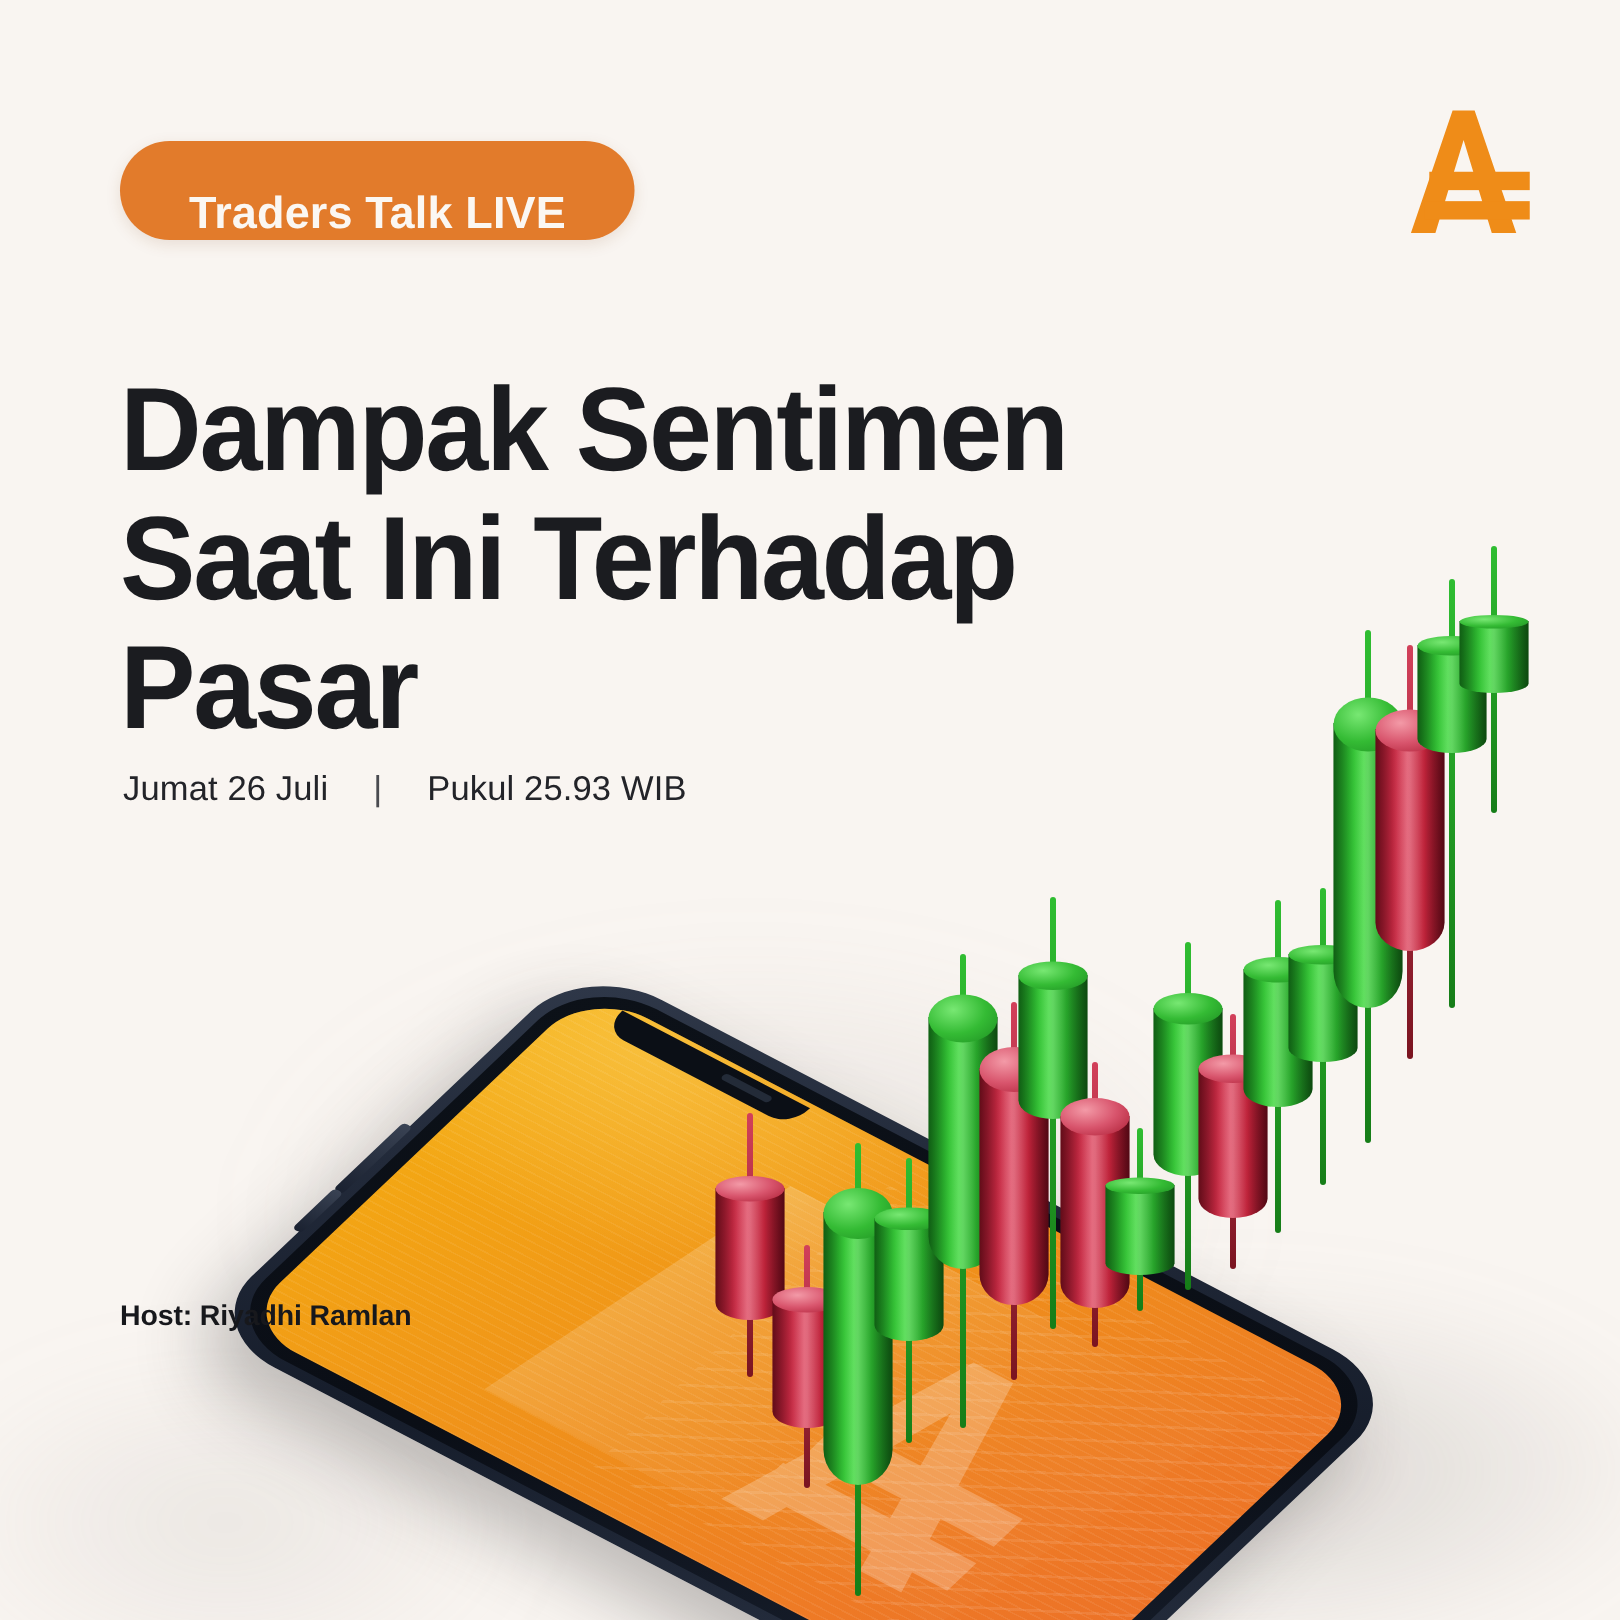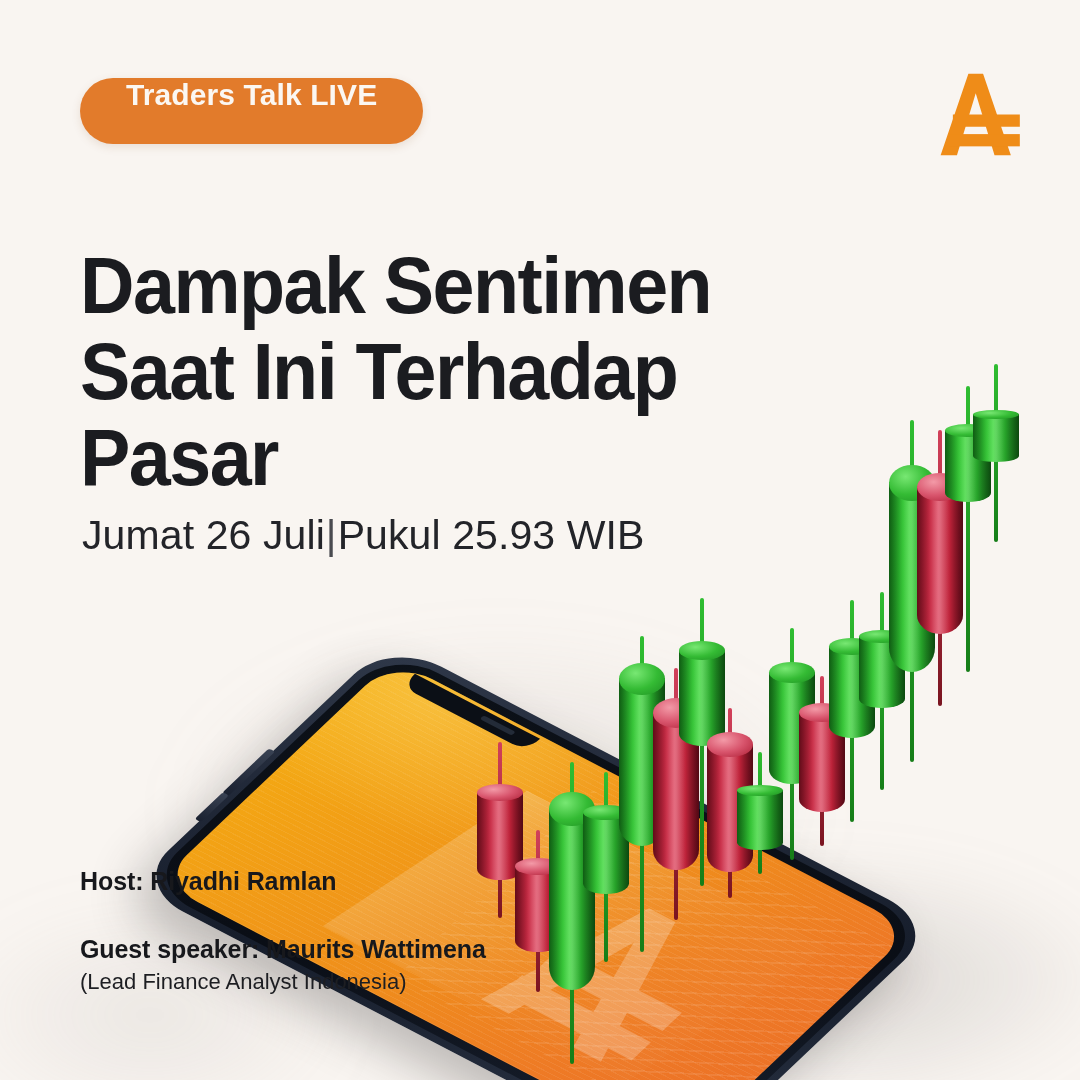--- a/index.html
+++ b/index.html
@@ -18,22 +18,22 @@
     filter:blur(28px);}
   .amb2{left:520px;top:860px;width:620px;height:260px;
     background:radial-gradient(ellipse at center, rgba(120,115,112,.26), rgba(120,115,112,0) 70%);
     filter:blur(26px);}
   .amb3{left:-60px;top:900px;width:420px;height:230px;
     background:radial-gradient(ellipse at center, rgba(160,152,148,.16), rgba(160,152,148,0) 70%);
     filter:blur(30px);}
 
   
   #badge{
-    position:absolute;left:80px;top:78px;height:66px;
-    display:flex;align-items:flex-start;justify-content:center;
+    position:absolute;left:80px;top:94px;height:66px;
+    display:flex;align-items:flex-end;justify-content:center;
     padding:0 46px;border-radius:34px;
     background:#e27b2b;
     box-shadow:0 3px 10px rgba(120,70,20,.13);
   }
   #badge span{
     color:#fbf7f2;font-size:30px;font-weight:bold;letter-spacing:.1px;
     font-family:"Liberation Sans", sans-serif;
   }
 
   
@@ -45,30 +45,30 @@
     font-size:79px;
     line-height:1.09;
     letter-spacing:-1.6px;
     transform:scaleX(.955);transform-origin:left top;
   }
   #headline .ln{display:block;white-space:nowrap;}
 
   
   #dateline{
     position:absolute;left:82px;top:512px;
-    color:#232429;font-size:41px;letter-spacing:.1px;
+    color:#232429;font-size:23px;letter-spacing:.1px;
     font-family:"Liberation Sans", sans-serif;
-    display:flex;align-items:flex-start;gap:1px;white-space:nowrap;
+    display:flex;align-items:flex-start;gap:30px;white-space:nowrap;
   }
   #dateline .sep{color:#4a4b50;font-weight:300;}
 
   
   #credits{position:absolute;left:80px;top:866px;color:#17181c;}
   .cred-block{margin-bottom:36px;}
-  .cred-name{font-size:25px;font-weight:bold;letter-spacing:-.1px;line-height:1.26;}
+  .cred-name{font-size:19px;font-weight:bold;letter-spacing:-.1px;line-height:1.26;}
   .cred-role{font-size:22px;font-weight:normal;letter-spacing:0;line-height:1.3;margin-top:3px;color:#1d1e22;}
 
   
   #brand-logo{position:absolute;left:930px;top:62px;width:98px;height:105px;}
 
   
   #phone-wrap{position:absolute;left:330px;top:600px;width:800px;height:520px;}
   #phone{
     position:absolute;left:60px;top:40px;width:620px;height:330px;
     transform:rotate(27.5deg) skewX(-19deg) scaleY(1.02);
@@ -330,24 +330,20 @@
   <div id="dateline">
     <span>Jumat 26 Juli</span>
     <span class="sep">|</span>
     <span>Pukul 25.93 WIB</span>
   </div>
 
   <div id="credits">
     <div class="cred-block">
       <div class="cred-name">Host: Riyadhi Ramlan</div>
     </div>
-    <div class="cred-block">
-      <div class="cred-name">Guest speaker: Maurits Wattimena</div>
-      <div class="cred-role">(Lead Finance Analyst Indonesia)</div>
-    </div>
   </div>
 
   <svg id="brand-logo" viewBox="0 0 120 120">
     <g fill="#ef8c18">
       <polygon points="47,10 65,10 99,110 79,110 56,34 33,110 13,110"></polygon>
       <rect x="28" y="60" width="82" height="15"></rect>
       <rect x="24" y="84" width="86" height="15"></rect>
     </g>
   </svg>
 

